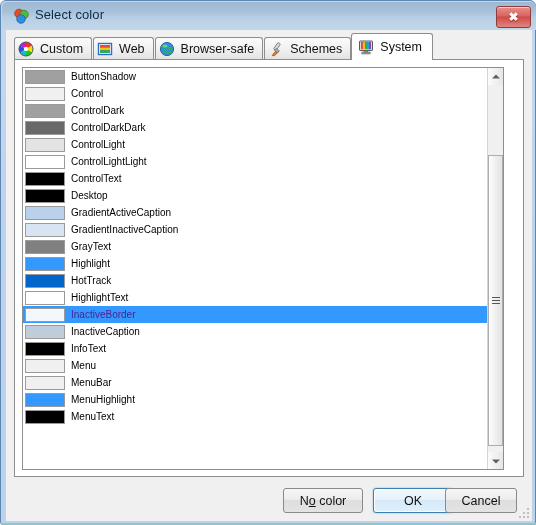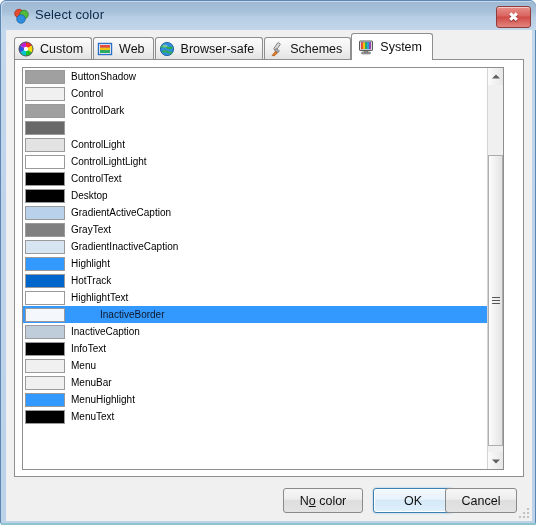--- a/index.html
+++ b/index.html
@@ -184,21 +184,21 @@
     box-sizing: border-box;
     flex: 0 0 auto;
     margin-right: 6px;
   }
   .row-label {
     font-size: 10px;
     color: #000000;
     white-space: nowrap;
     line-height: 15px;
   }
-  .list-row.selected .row-label { color: #0f172a; margin-left: 29px; }
+  .list-row.selected .row-label { color: #4c1d95; }
 
   
   #scrollbar {
     position: absolute;
     right: 0px; top: 0px;
     width: 16px;
     height: 401px;
     background: #f0f0f0;
     border-left: 1px solid #d4d4d4;
     box-sizing: border-box;
@@ -392,20 +392,21 @@
               <div class="list-row">
                 <div class="swatch" style="background: rgb(240, 240, 240);"></div>
                 <div class="row-label">Control</div>
               </div>
               <div class="list-row">
                 <div class="swatch" style="background: rgb(160, 160, 160);"></div>
                 <div class="row-label">ControlDark</div>
               </div>
               <div class="list-row">
                 <div class="swatch" style="background: rgb(105, 105, 105);"></div>
+                <div class="row-label">ControlDarkDark</div>
               </div>
               <div class="list-row">
                 <div class="swatch" style="background: rgb(227, 227, 227);"></div>
                 <div class="row-label">ControlLight</div>
               </div>
               <div class="list-row">
                 <div class="swatch" style="background: rgb(255, 255, 255);"></div>
                 <div class="row-label">ControlLightLight</div>
               </div>
               <div class="list-row">
@@ -414,26 +415,26 @@
               </div>
               <div class="list-row">
                 <div class="swatch" style="background: rgb(0, 0, 0);"></div>
                 <div class="row-label">Desktop</div>
               </div>
               <div class="list-row">
                 <div class="swatch" style="background: rgb(185, 209, 234);"></div>
                 <div class="row-label">GradientActiveCaption</div>
               </div>
               <div class="list-row">
+                <div class="swatch" style="background: rgb(215, 228, 242);"></div>
+                <div class="row-label">GradientInactiveCaption</div>
+              </div>
+              <div class="list-row">
                 <div class="swatch" style="background: rgb(128, 128, 128);"></div>
                 <div class="row-label">GrayText</div>
-              </div>
-              <div class="list-row">
-                <div class="swatch" style="background: rgb(215, 228, 242);"></div>
-                <div class="row-label">GradientInactiveCaption</div>
               </div>
               <div class="list-row">
                 <div class="swatch" style="background: rgb(51, 153, 255);"></div>
                 <div class="row-label">Highlight</div>
               </div>
               <div class="list-row">
                 <div class="swatch" style="background: rgb(0, 102, 204);"></div>
                 <div class="row-label">HotTrack</div>
               </div>
               <div class="list-row">

